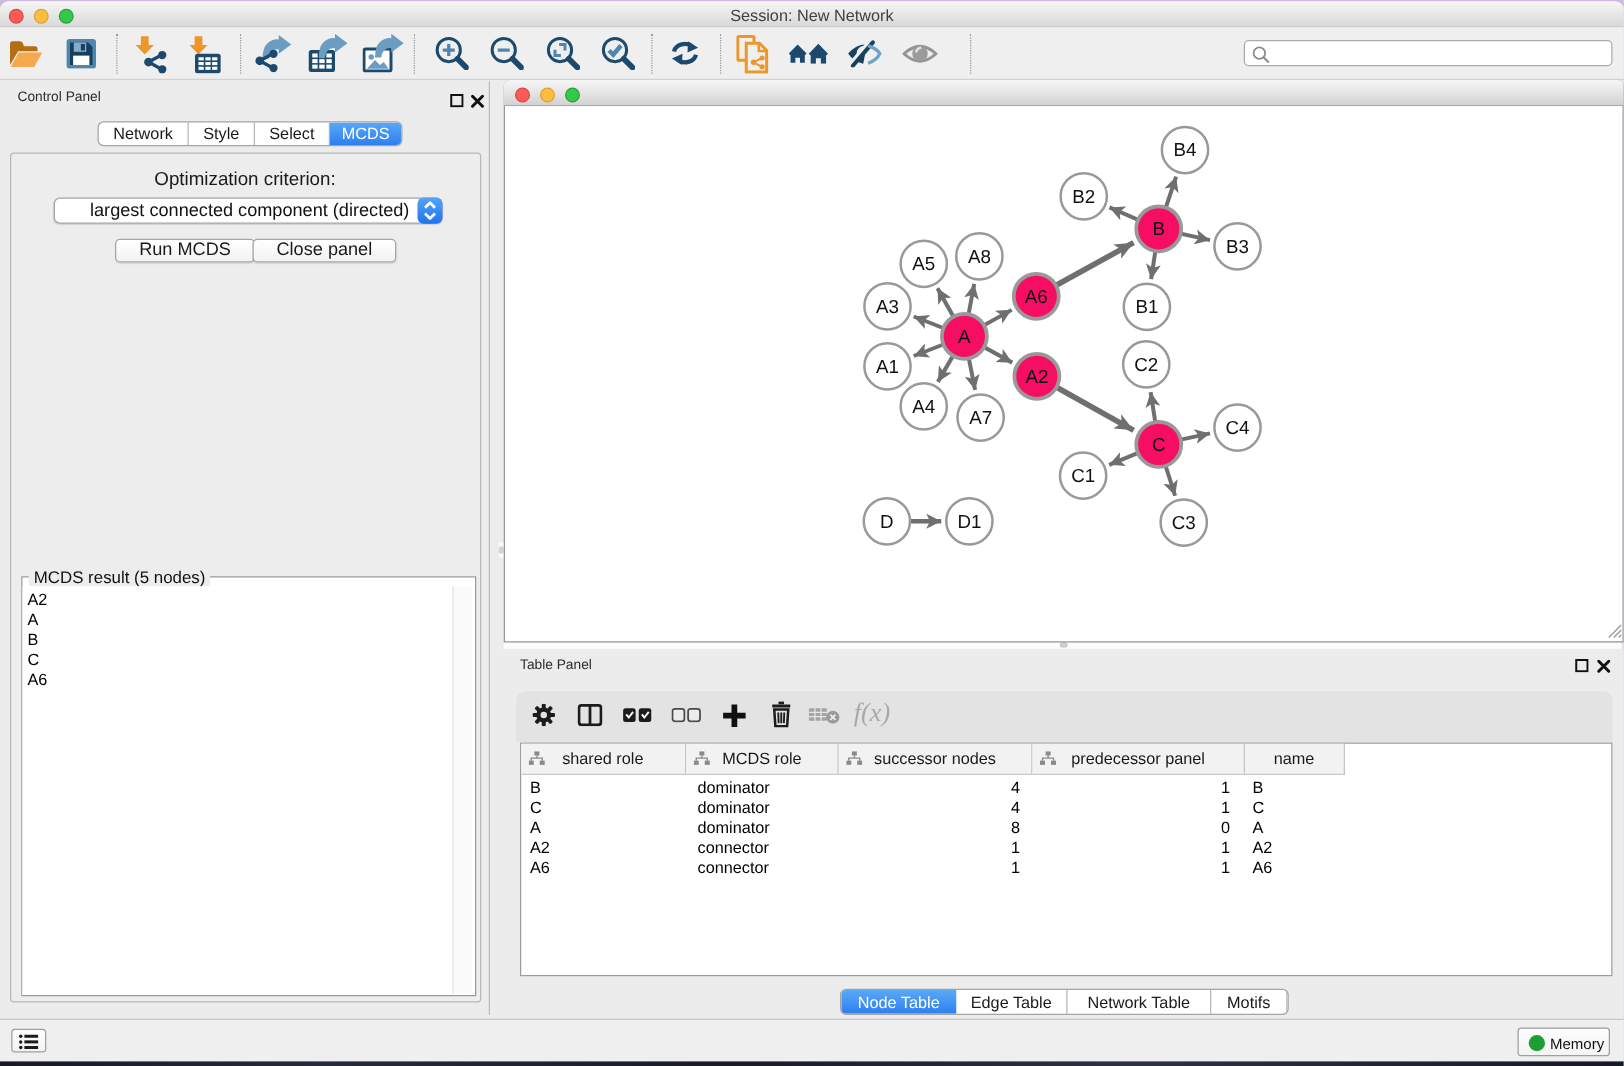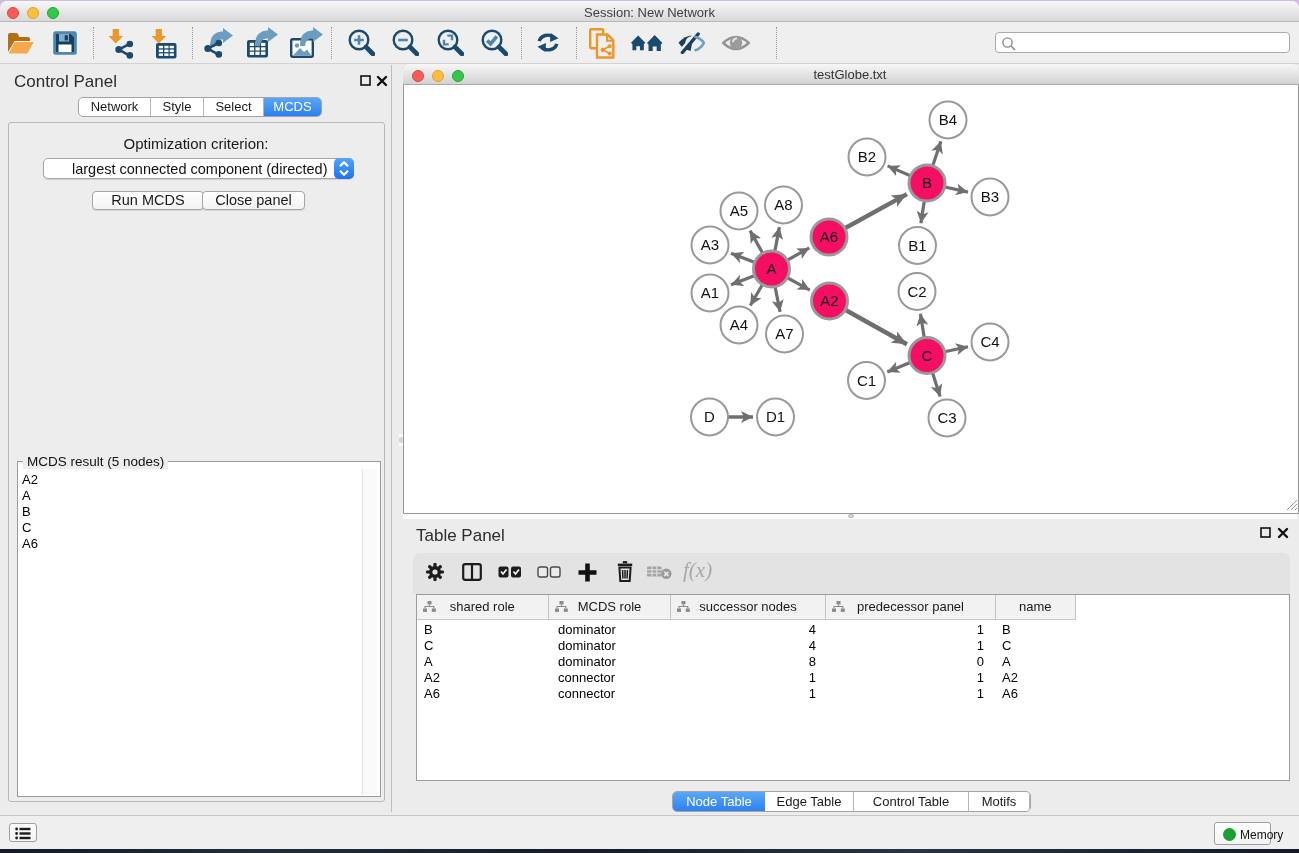--- a/index.html
+++ b/index.html
@@ -10,21 +10,21 @@
 .tl{position:absolute;top:6px;width:12px;height:12px;border-radius:50%;}
 #titlebar .t1{left:7px;background:#fc5a54;border:0.5px solid #dd4741;}
 #titlebar .t2{left:27px;background:#fdbd3e;border:0.5px solid #dfa133;}
 #titlebar .t3{left:47px;background:#34c84a;border:0.5px solid #28a23b;}
 #titletext{position:absolute;top:4px;left:0;width:1299px;text-align:center;font-size:13px;color:#404040;}
 #toolbar{position:absolute;left:0;top:22px;width:1299px;height:42px;background:#efefef;border-bottom:1px solid #d2d2d2;}
 .tsep{position:absolute;top:27px;height:32px;width:0;border-left:1px dotted #9a9a9a;}
 .ticon{position:absolute;}
 #searchbox{position:absolute;left:995px;top:32px;width:295px;height:21px;background:#fff;border:1px solid #ababab;border-radius:4px;}
 #cpanel{position:absolute;left:0;top:65px;width:392px;height:747px;background:#ececec;border-right:1px solid #bdbdbd;}
-.ptitle{position:absolute;font-size:17px;color:#2d2d2d;}
+.ptitle{position:absolute;font-size:11px;color:#2d2d2d;}
 #cptabs{position:absolute;left:78px;top:97px;height:20px;display:flex;border:1px solid #a4a4a4;border-radius:5px;background:#fff;overflow:hidden;}
 #cptabs div{font-size:13px;color:#1a1a1a;text-align:center;line-height:18px;border-right:1px solid #b5b5b5;}
 #cptabs div.sel{background:linear-gradient(#59a7f8,#2d7ff0);color:#fff;border-right:none;}
 #cpbody{position:absolute;left:8px;top:122px;width:377px;height:680px;border:1px solid #b8b8b8;border-radius:3px;background:#ededed;}
 #optlabel{position:absolute;left:0;top:135px;width:392px;text-align:center;font-size:15px;color:#1a1a1a;}
 #dropdown{position:absolute;left:43px;top:158px;width:311px;height:21px;background:#fff;border:1px solid #a6a6a6;border-radius:5px;box-shadow:0 1px 1px rgba(0,0,0,0.12);}
 #dropdown .txt{position:absolute;left:28px;top:2px;font-size:14.5px;color:#111;}
 #dropdown .step{position:absolute;right:-1px;top:-1px;width:20px;height:21px;background:linear-gradient(#55a5f8,#1d73ee);border-radius:5px;}
 .btn{position:absolute;height:19px;background:linear-gradient(#ffffff,#f3f3f3);border:1px solid #a6a6a6;border-radius:4px;font-size:14.5px;color:#1a1a1a;text-align:center;line-height:17px;box-shadow:0 1px 1px rgba(0,0,0,0.1);}
 #fieldset{position:absolute;left:17px;top:461px;width:364px;height:336px;border:1px solid #9a9a9a;background:#fff;}
@@ -208,36 +208,35 @@
 <div id="dropdown">
     <div class="txt">largest connected component (directed)</div>
     <div class="step">
       <svg width="20" height="21" viewBox="0 0 20 21">
         <path d="M6 8.2 L10 4.2 L14 8.2" fill="none" stroke="#fff" stroke-width="2.2" stroke-linejoin="round"></path>
         <path d="M6 12.8 L10 16.8 L14 12.8" fill="none" stroke="#fff" stroke-width="2.2" stroke-linejoin="round"></path>
       </svg>
     </div>
   </div>
 <div class="btn" style="left:92px;top:191px;width:112px">Run MCDS</div>
-<div class="btn" style="left:202px;top:191px;width:103px">Close panel</div>
+<div class="btn" style="left:202px;top:191px;width:115px">Close panel</div>
 <div id="fieldset"></div>
 <div id="fieldlegend">MCDS result (5 nodes)</div>
 <div id="mcdslist">A2<br>A<br>B<br>C<br>A6</div>
 <div id="mcdsscroll"></div>
 
 <div class="abs" style="left:398.5px;top:434px;width:5px;height:11.5px;background:#fbfbfb"></div>
 <div class="abs" style="left:398.5px;top:436.5px;width:4.5px;height:6.5px;background:#d4d4d4;border-radius:2px"></div>
 <div class="abs" style="left:403px;top:514px;width:894px;height:4.5px;background:#fbfbfb"></div>
 <div class="abs" style="left:847.5px;top:513.5px;width:6.5px;height:4.5px;background:#d4d4d4;border:1px solid #c0c0c0;border-radius:2px"></div>
 <div id="netwin"></div>
 <div id="nettitle">
     <div class="tl t1"></div>
     <div class="tl t2"></div>
     <div class="tl t3"></div>
-    <div id="nettitletext">testGlobe.txt</div>
   </div>
 <svg id="graph" width="893" height="424" viewBox="0 0 893 424">
     <defs>
       <marker id="ah" markerUnits="userSpaceOnUse" markerWidth="13" markerHeight="13" refX="12" refY="6.5" orient="auto">
         <path d="M0 0.5 L12 6.5 L0 12.5 L3 6.5 Z" fill="#6f6f6f"></path>
       </marker>
       <marker id="ahb" markerUnits="userSpaceOnUse" markerWidth="16" markerHeight="13" refX="15" refY="6.5" orient="auto">
         <path d="M0 0 L15 6.5 L0 13 L3.8 6.5 Z" fill="#6f6f6f"></path>
       </marker>
     </defs>
@@ -424,32 +423,32 @@
 <div class="trow" style="left:826px;top:670px;width:158px;text-align:right">1</div>
 <div class="trow" style="left:1002px;top:670px">A2</div>
 <div class="trow" style="left:424px;top:686px">A6</div>
 <div class="trow" style="left:558px;top:686px">connector</div>
 <div class="trow" style="left:671px;top:686px;width:145px;text-align:right">1</div>
 <div class="trow" style="left:826px;top:686px;width:158px;text-align:right">1</div>
 <div class="trow" style="left:1002px;top:686px">A6</div>
 <div id="btabs">
     <div class="sel" style="width:92px">Node Table</div>
     <div style="width:89px">Edge Table</div>
-    <div style="width:115px">Control Table</div>
+    <div style="width:115px">Network Table</div>
     <div style="width:61px">Motifs</div>
   </div>
 <div id="statusbar"></div>
 <div class="sbtn" style="left:9px;top:823px;width:28px;height:19px">
     <svg width="16" height="13" viewBox="0 0 16 13" style="margin:3px auto 0;display:block">
       <g fill="#1c1c1c">
         <circle cx="1.6" cy="2" r="1.4"></circle>
         <circle cx="1.6" cy="6.5" r="1.4"></circle>
         <circle cx="1.6" cy="11" r="1.4"></circle>
         <rect x="4.5" y="0.8" width="11" height="2.4"></rect>
         <rect x="4.5" y="5.3" width="11" height="2.4"></rect>
         <rect x="4.5" y="9.8" width="11" height="2.4"></rect>
       </g>
     </svg>
   </div>
-<div class="sbtn" style="left:1214px;top:822px;width:57px;height:23px">
+<div class="sbtn" style="left:1214px;top:822px;width:74px;height:23px">
     <div style="position:absolute;left:8px;top:5px;width:13px;height:13px;border-radius:50%;background:#1d9e33"></div>
     <div style="position:absolute;left:25px;top:4.5px;font-size:12px;color:#111">Memory</div>
   </div>
 
 </body></html>

